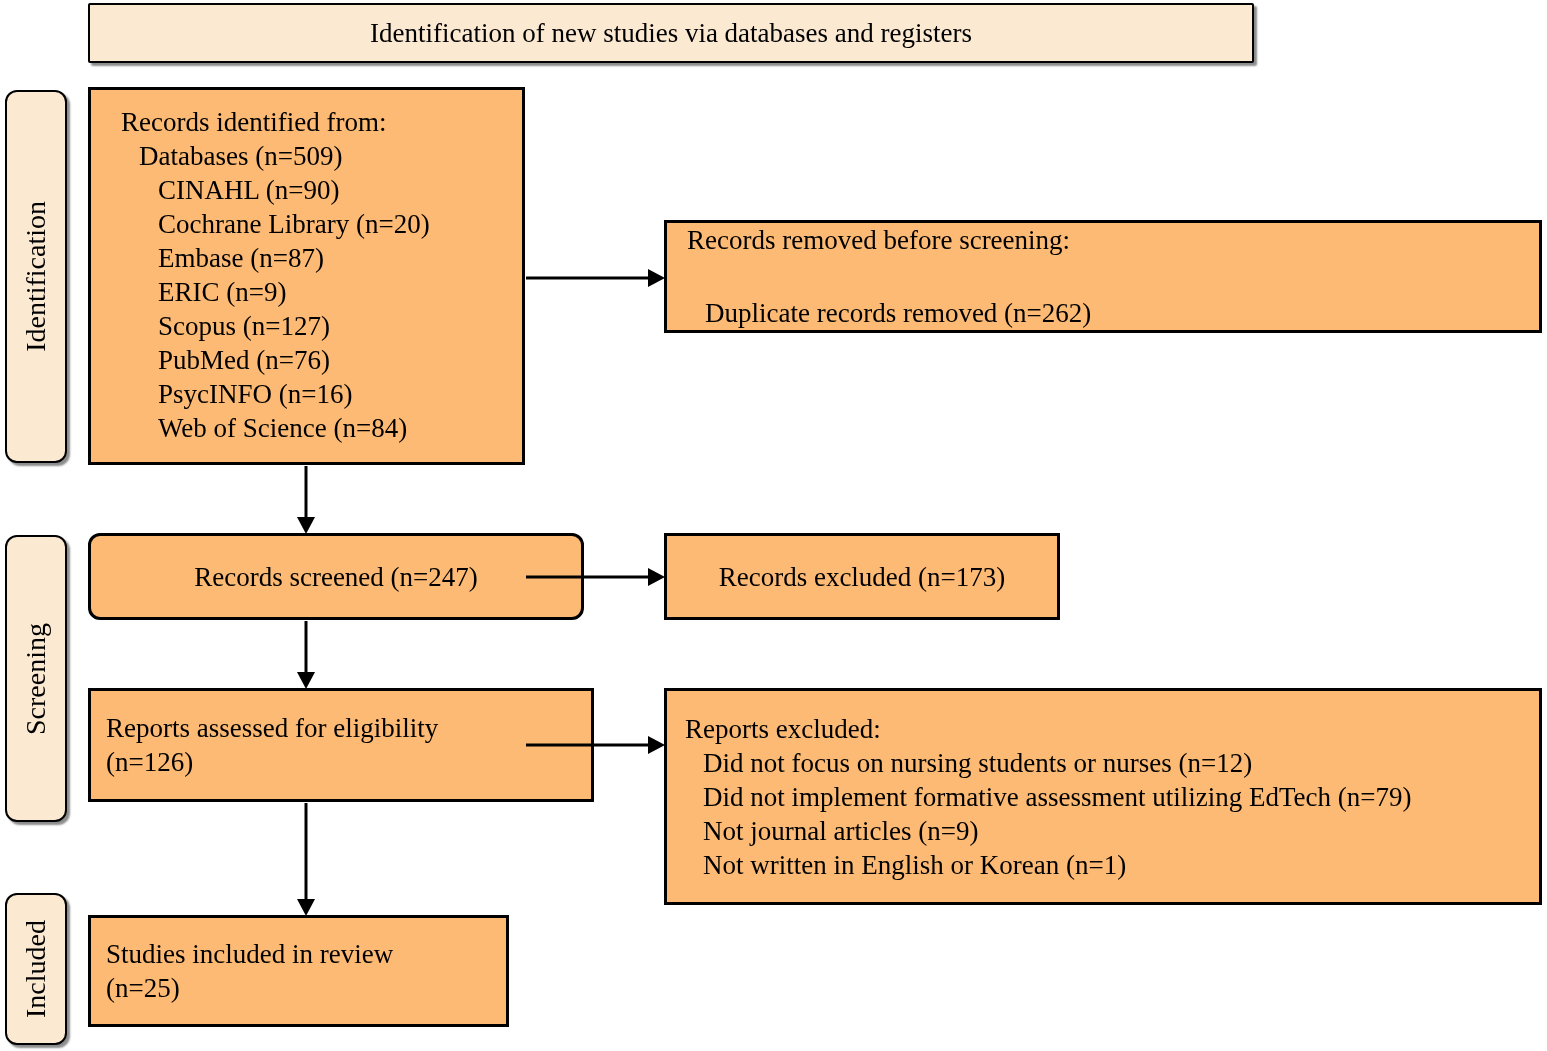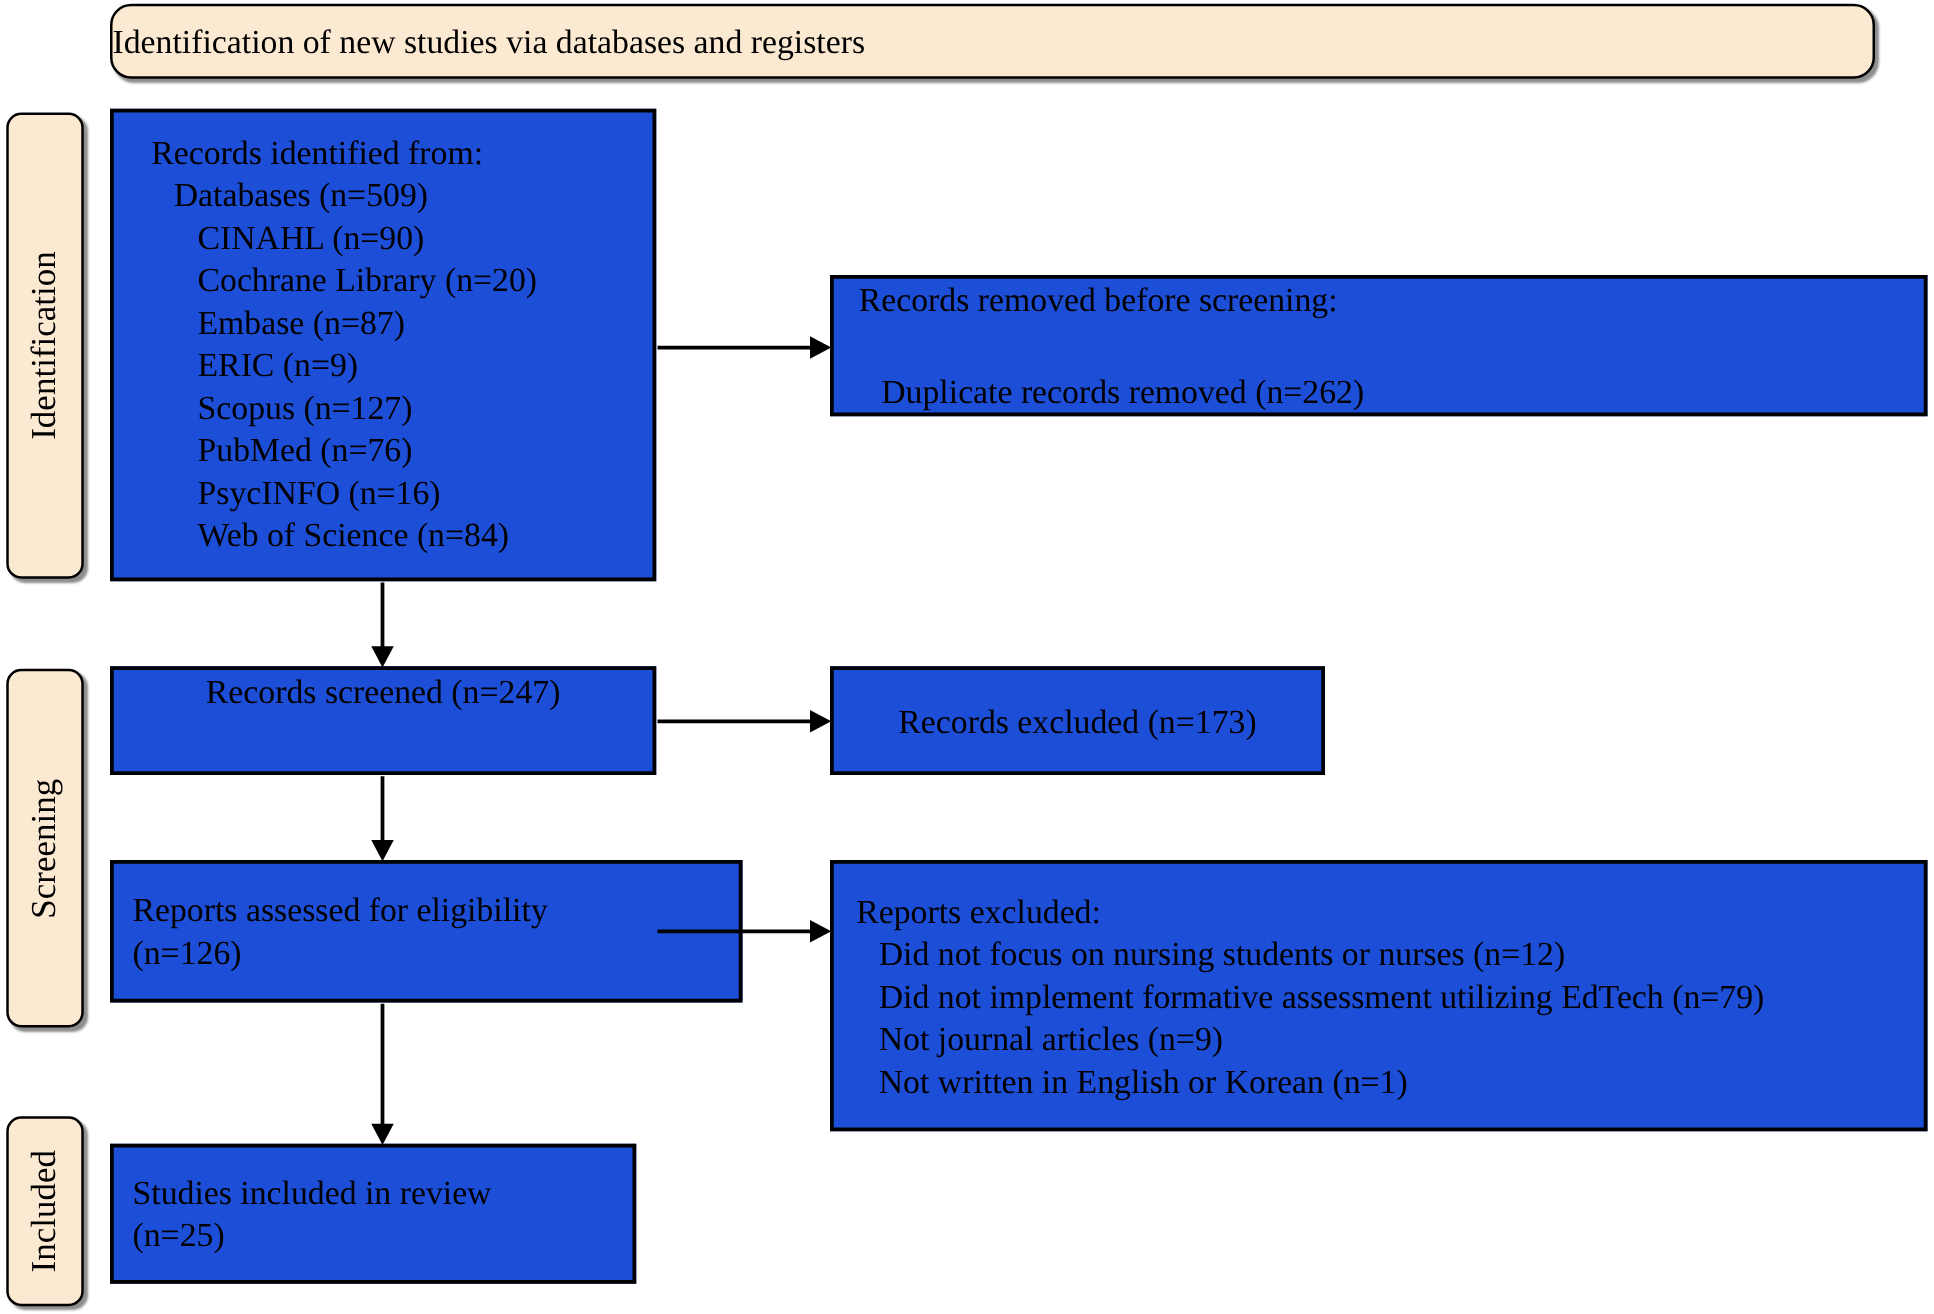--- a/index.html
+++ b/index.html
@@ -17,27 +17,28 @@
   }
   .arrows-overlay {
     position: absolute;
     left: 0; top: 0;
     width: 1547px; height: 1051px;
     pointer-events: none;
   }
   .banner {
     position: absolute;
     left: 88px; top: 3px;
-    width: 1412px; height: 60px;
+    width: 1166px; height: 60px;
     background: #fce9d2;
     border: 2px solid #000000;
-    border-radius: 17px;
+    border-radius: 2px;
     box-shadow: 3px 3px 2px rgba(0,0,0,0.45);
     display: flex;
     align-items: center;
+    justify-content: center;
     font-size: 27px;
   }
   .phase {
     position: absolute;
     left: 5px;
     width: 62px;
     background: #fce9d2;
     border: 2px solid #000000;
     border-radius: 12px;
     box-shadow: 3px 3px 2px rgba(0,0,0,0.45);
@@ -49,37 +50,37 @@
   .phase-screening      { top: 535px; height: 287px; }
   .phase-included       { top: 893px; height: 152px; }
   .vlabel {
     writing-mode: vertical-rl;
     transform: rotate(180deg);
     font-size: 28px;
     white-space: nowrap;
   }
   .node {
     position: absolute;
-    background: #1d4ed8;
+    background: #fdba74;
     border: 3px solid #000000;
     font-size: 27px;
     line-height: 34px;
   }
   .node-records-identified {
     left: 88px; top: 87px; width: 437px; height: 378px;
     padding: 15px 8px 0 30px;
   }
   .node-records-removed {
     left: 664px; top: 220px; width: 878px; height: 113px;
     display: flex; flex-direction: column; justify-content: space-between;
     padding-left: 20px;
   }
   .node-records-screened {
-    left: 88px; top: 533px; width: 437px; height: 87px;
-    display: flex; align-items: flex-start; justify-content: center;
+    left: 88px; top: 533px; width: 496px; height: 87px;
+    display: flex; align-items: center; justify-content: center; border-radius: 12px;
   }
   .node-records-excluded {
     left: 664px; top: 533px; width: 396px; height: 87px;
     display: flex; align-items: center; justify-content: center;
   }
   .node-reports-assessed {
     left: 88px; top: 688px; width: 506px; height: 114px;
     display: flex; flex-direction: column; justify-content: center;
     padding-left: 15px;
   }

